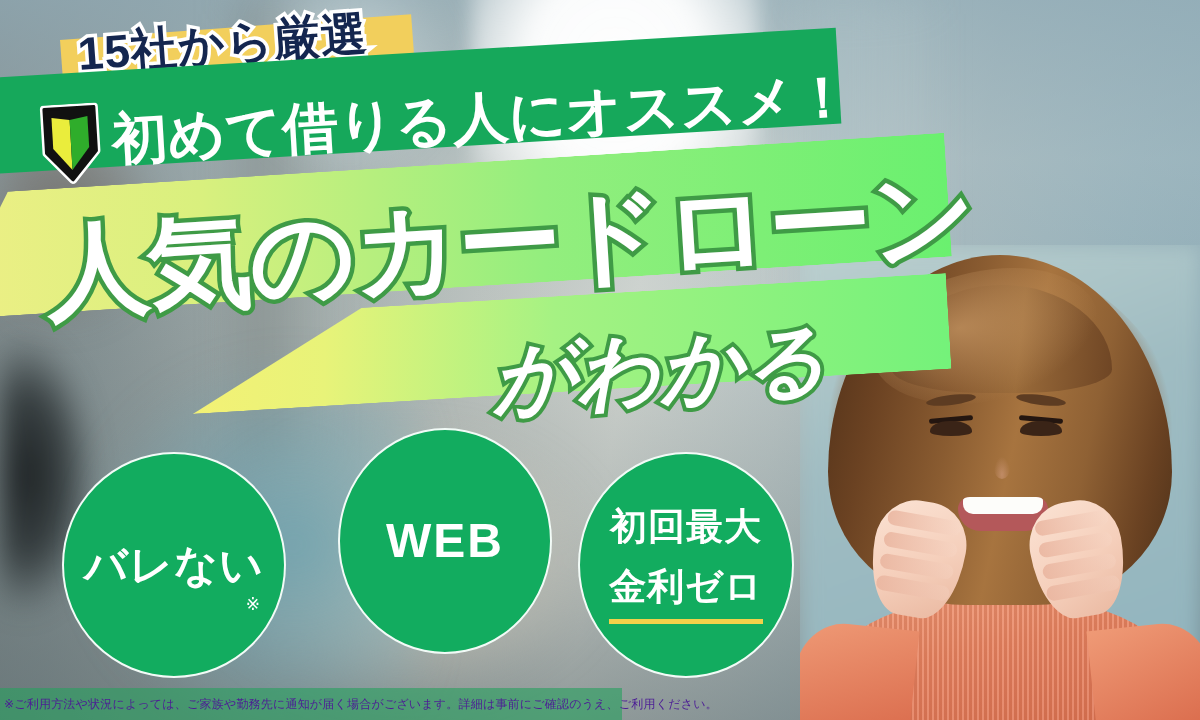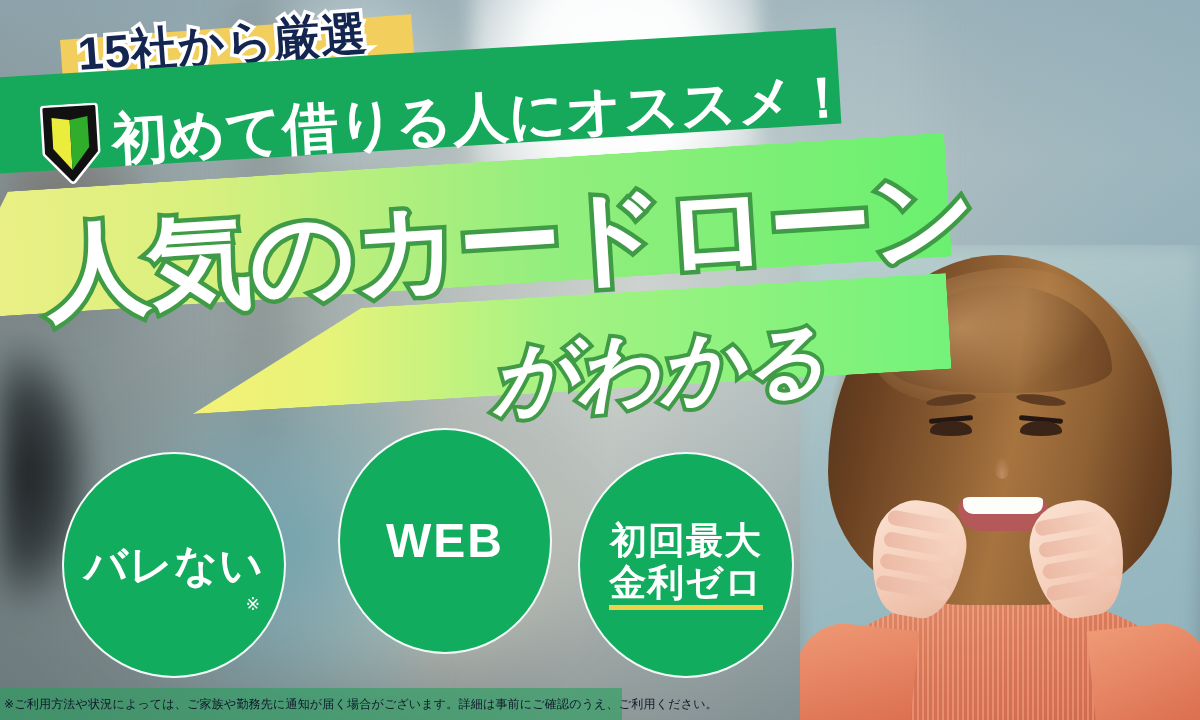--- a/index.html
+++ b/index.html
@@ -277,31 +277,31 @@
   #badge-3{left:578px;top:452px;width:212px;height:222px;}
 
   .badge-line{font-weight:bold;white-space:nowrap;}
   #badge-1 .badge-line{font-size:43px;letter-spacing:1px;}
   #badge-1 .sup{
     font-size:17px;font-weight:normal;
     position:absolute;right:24px;bottom:62px;
   }
   #badge-2 .badge-line{font-size:48px;letter-spacing:2px;}
   #badge-2 .badge-line:nth-child(2){font-size:46px;letter-spacing:4px;margin-top:8px;}
-  #badge-3 .badge-line{font-size:37px;letter-spacing:1px;margin:0 0;}
+  #badge-3 .badge-line{font-size:37px;letter-spacing:1px;margin:9px 0;}
   #badge-3 .underlined{
-    border-bottom:5px solid #f2d14a;padding-bottom:2px;text-align:center;
+    border-bottom:5px solid #f2d14a;padding-bottom:12px;text-align:center;
   }
 
   
   #footer-note{
     position:absolute;left:0;bottom:0;width:622px;height:32px;
     background:rgba(40,160,95,.62);
     display:flex;align-items:center;
-    color:#0f172a;font-size:12px;
+    color:#4c1d95;font-size:12px;
     padding-left:4px;box-sizing:border-box;
     white-space:nowrap;letter-spacing:.2px;
   }
 </style>
 </head>
 <body>
 
 <div id="banner">
 
   <div class="bg-layer bg-base"></div>

